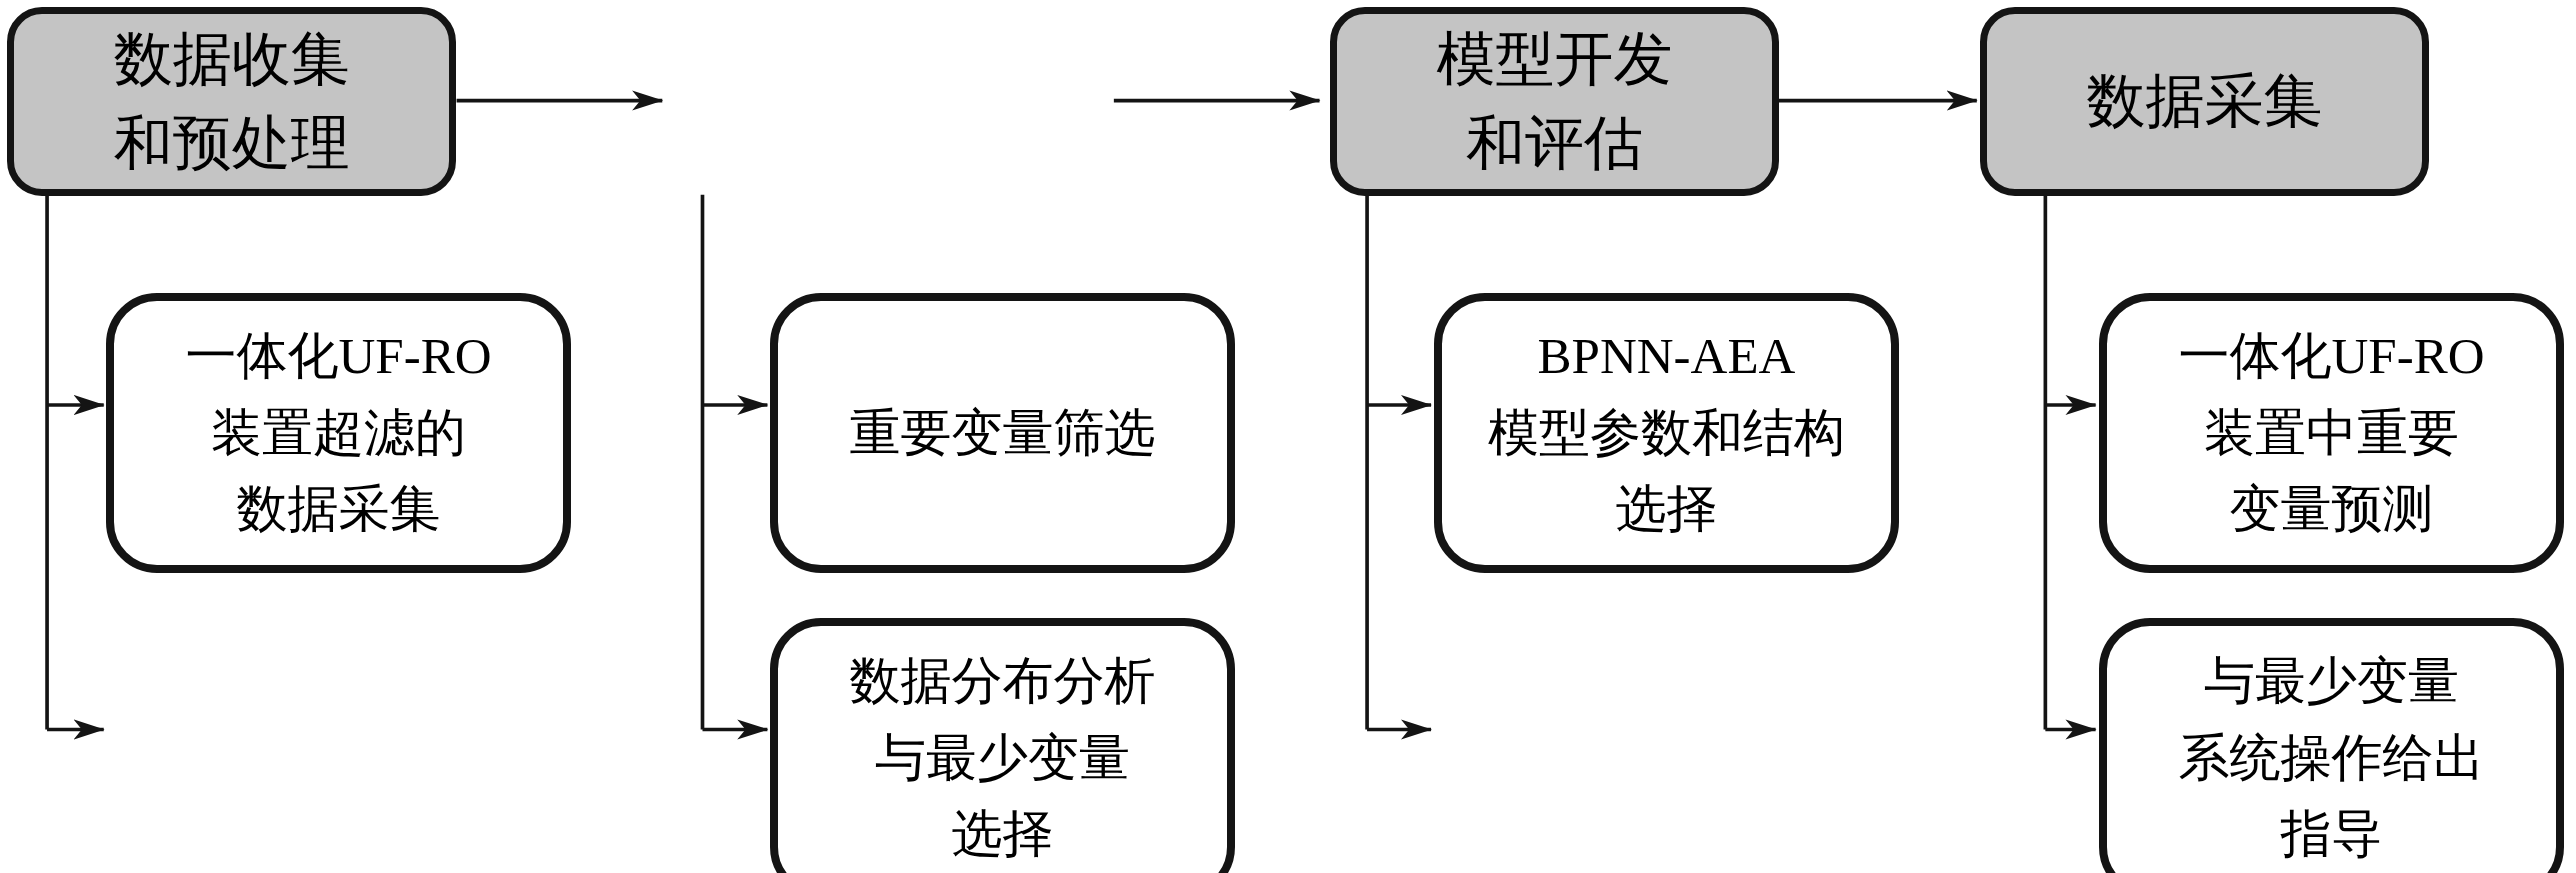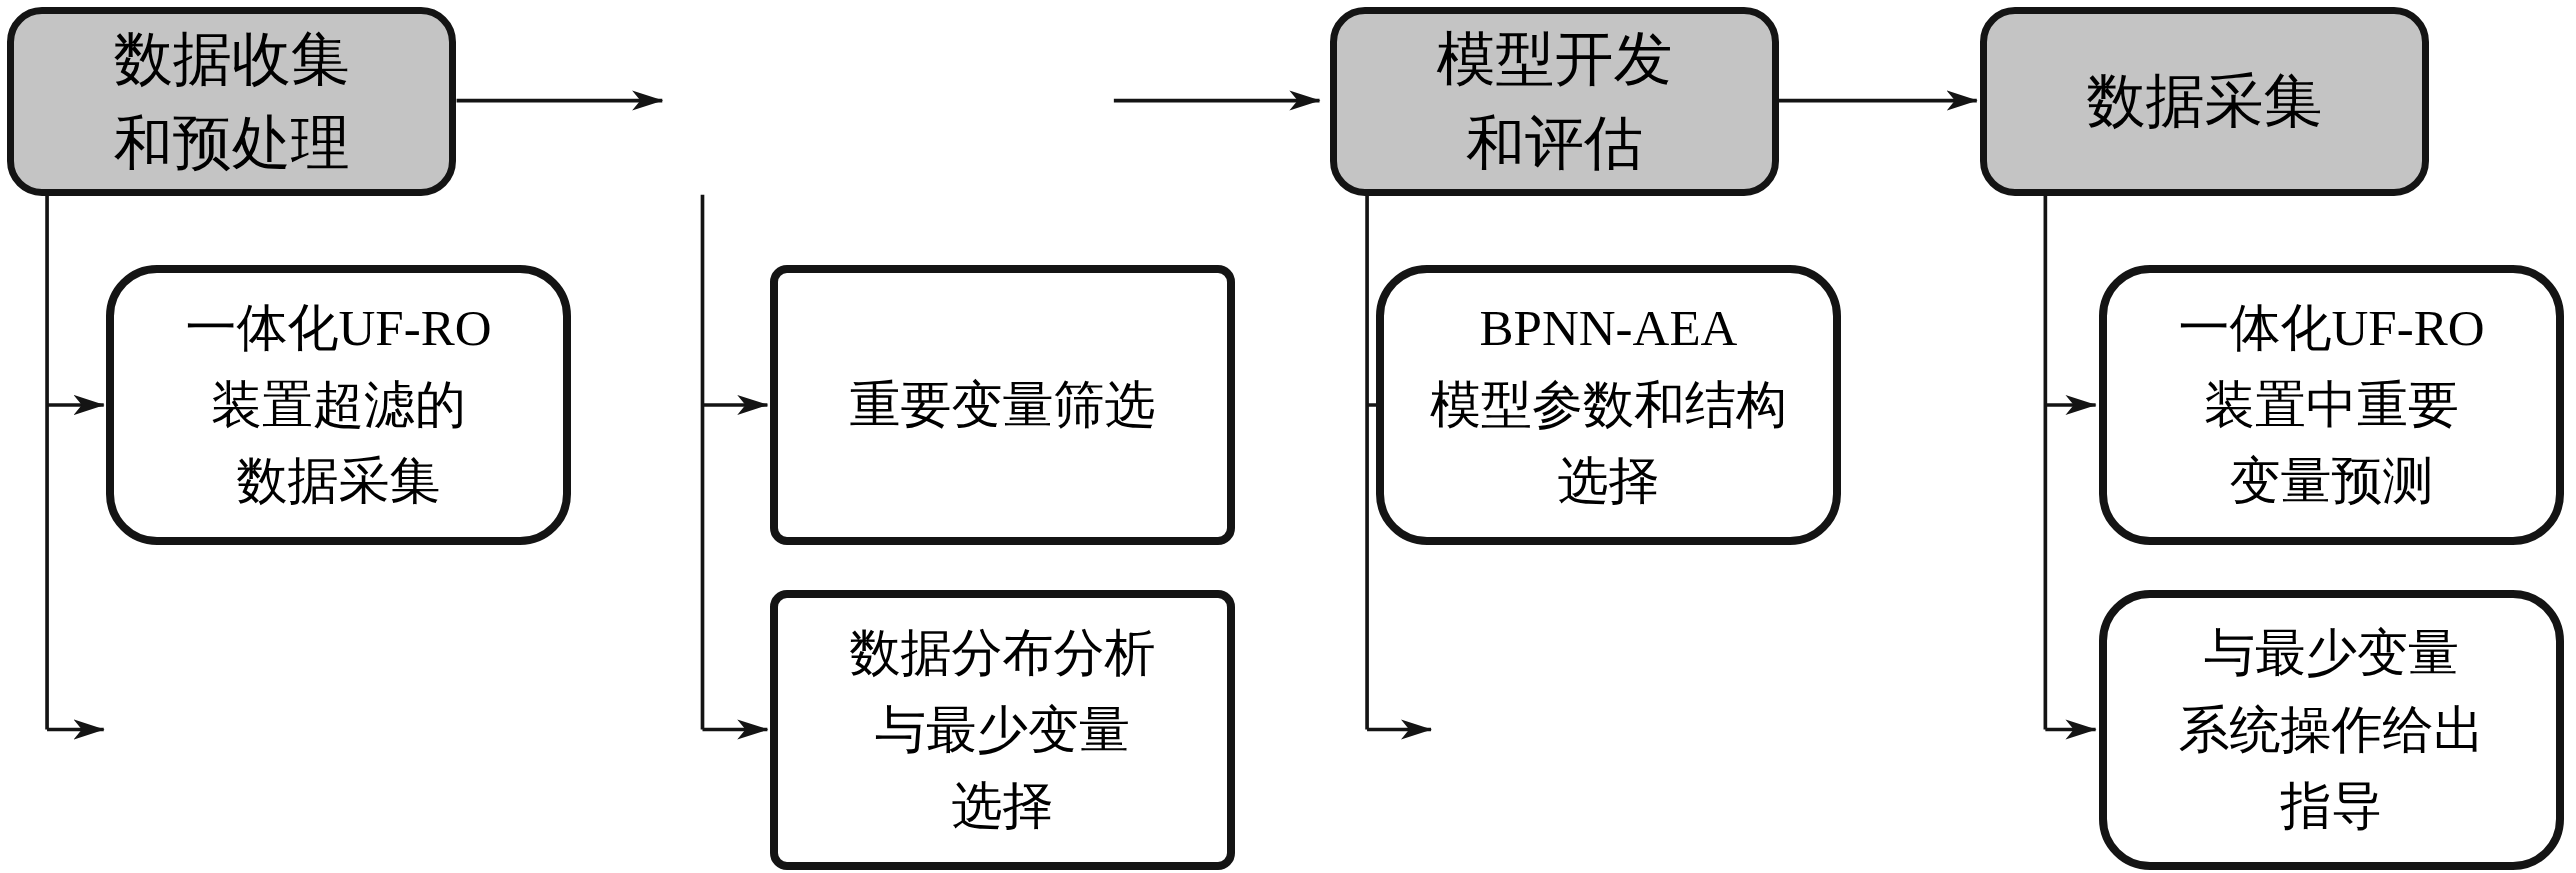--- a/index.html
+++ b/index.html
@@ -31,24 +31,24 @@
     border:7.3px solid var(--line);
     border-radius:35px;
     width:449px;height:189px;top:7.3px;
     font-size:59px;line-height:1.42;
   }
   .task{
     background:var(--task-fill);
     border:8.2px solid var(--line);
     border-radius:51px;
     width:465px;height:280px;
-    font-size:51px;line-height:1.5;
+    font-size:51px;line-height:1.5;margin-top:28px;
   }
   .s1{left:7.3px;}   .s2{left:665px;}  .s3{left:1322px;margin-left:8px;} .s4{left:1980px;}
-  .t1{left:106px;} .t2{left:770px;border-radius:17px;}  .t3{left:1376px;} .t4{left:2099px;}
+  .t1{left:106px;} .t2{left:770px;}  .t3{left:1434px;} .t4{left:2099px;}
   .r1{top:265px;}  .r2{top:590px;}
   .conn{stroke:var(--line);stroke-width:4;fill:none;}
 </style>
 </head>
 <body>
 
 <div class="canvas">
 
   <svg class="connectors" viewBox="0 0 2817 955" xmlns="http://www.w3.org/2000/svg">
     <defs>

